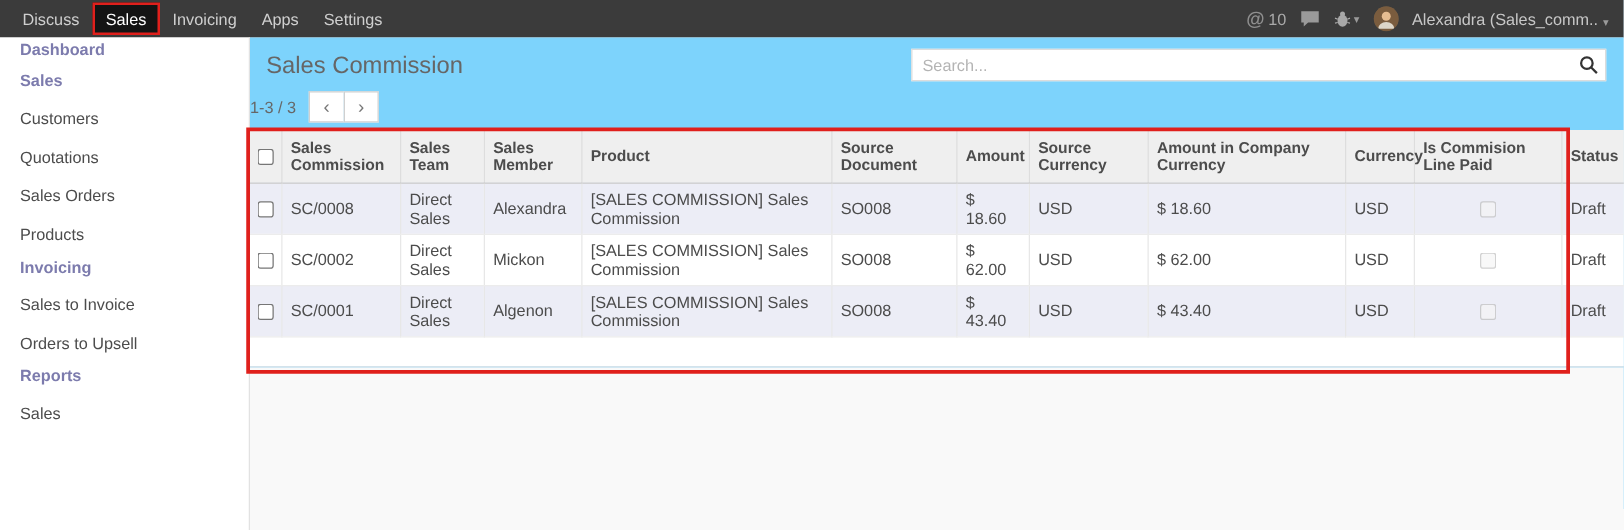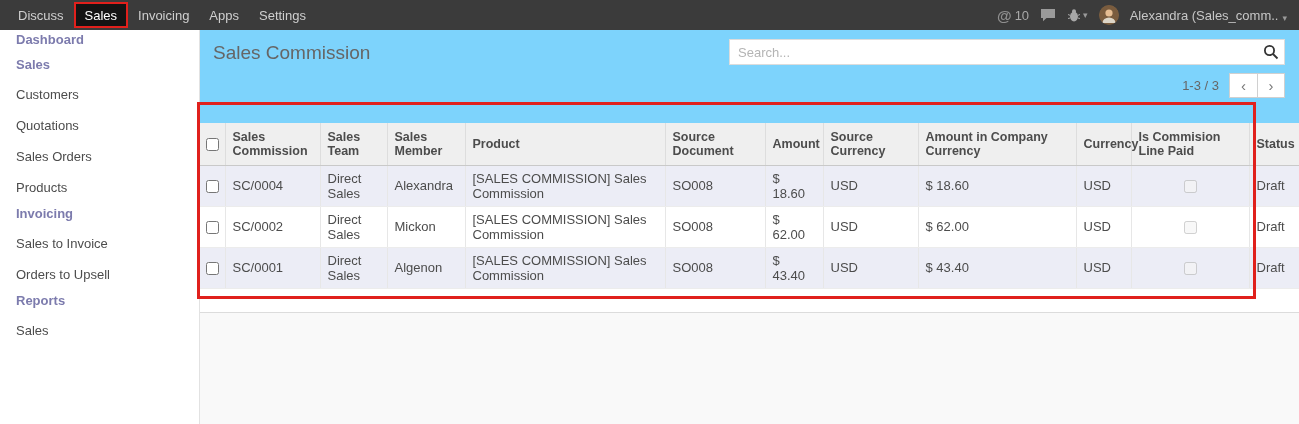--- a/index.html
+++ b/index.html
@@ -52,21 +52,21 @@
   .cp { display:flex; justify-content:space-between; align-items:flex-start; padding:9px 14px 0 13px; }
   .page-title { font-size:19px; font-weight:normal; color:#666; margin-top:3px; }
   .searchbox { position:relative; width:556px; }
   .searchbox input {
     width:100%; height:26px; border:1px solid #dcdcdc; background:#fff;
     padding:0 28px 0 8px; font-size:13px; color:#333; outline:none;
   }
   .searchbox input::placeholder { color:#b4b4b4; }
   .searchbox .mag { position:absolute; right:6px; top:5px; cursor:pointer; }
 
-  .pager-row { display:flex; justify-content:flex-end; align-items:center; gap:10px; padding:8px 14px 25px 0; }
+  .pager-row { display:flex; align-items:center; gap:10px; padding:8px 14px 6px 0; }
   .pager-range { font-size:13px; color:#666; }
   .pager-btns { display:flex; }
   .pager-btn {
     width:28px; height:25px; border:1px solid #d0d0d0; background:#fff;
     color:#777; font-size:15px; line-height:22px; text-align:center; cursor:pointer;
   }
   .pager-btn.prev { border-right:none; }
 
   
   table { border-collapse:collapse; table-layout:fixed; width:1099px; background:#fff; }
@@ -216,21 +216,21 @@
               <th>Source Currency</th>
               <th>Amount in Company Currency</th>
               <th>Currency</th>
               <th>Is Commision Line Paid</th>
               <th>Status</th>
             </tr>
           </thead>
           <tbody>
             <tr class="lav">
               <td class="cb"><input type="checkbox" style=""></td>
-              <td>SC/0004</td>
+              <td>SC/0008</td>
               <td>Direct Sales</td>
               <td>Alexandra</td>
               <td>[SALES COMMISSION] Sales Commission</td>
               <td>SO008</td>
               <td class="num">$ 18.60</td>
               <td>USD</td>
               <td class="num">$ 18.60</td>
               <td>USD</td>
               <td class="cb"><input type="checkbox" disabled="" style=""></td>
               <td>Draft</td>

